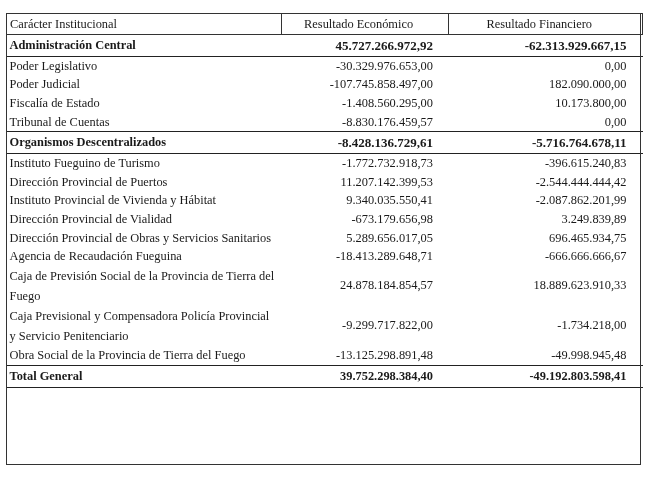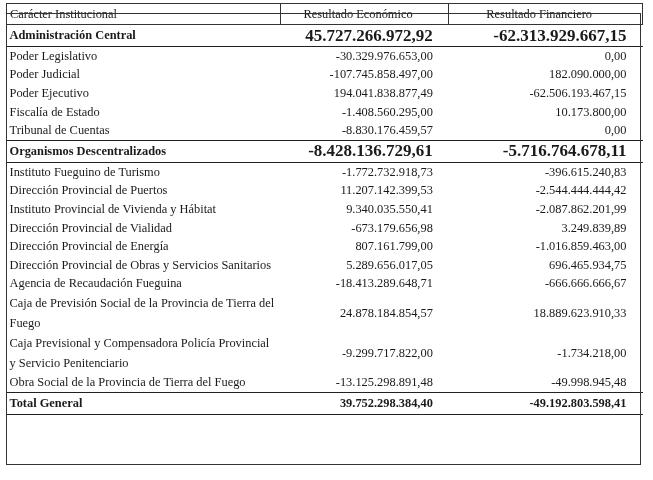--- a/index.html
+++ b/index.html
@@ -1,28 +1,28 @@
 <!DOCTYPE html>
 <html><head>
 <meta charset="utf-8">
 <style>
   html, body { margin:0; padding:0; background:#ffffff; }
   body { width:653px; height:480px; position:relative; overflow:hidden;
          font-family: "Liberation Serif", "DejaVu Serif", serif; color:#1a1a1a; }
-  table { position:absolute; left:6px; top:3px; width:637px; border-collapse:collapse;
+  table { position:absolute; left:6px; top:13px; width:637px; border-collapse:collapse;
           font-size:12.4px; }
   td { padding:0 3px; height:18.6px; vertical-align:middle; white-space:nowrap; }
   td.num { text-align:right; padding-right:16px; }
   .c1 { width:270px; }
   .c2 { width:160px; }
   .c3 { width:195px; }
   tr.hdr td { border:1px solid #333; height:20px; }
   tr.hdr td.num { text-align:center; }
   tr.grp td { font-weight:bold; border-top:1.5px solid #222; border-bottom:1.5px solid #222; height:21px; }
-  tr.grp td.num { font-size:17px; }
+  tr.grp td.num { font-size:13px; }
   tr.tot td { font-weight:bold; border-top:1.5px solid #222; border-bottom:1.5px solid #222; height:21px; }
   td.wrap { white-space:normal; line-height:20px; }
   tr.tall td { height:34px; }
   .frame { position:absolute; left:6px; top:13px; width:635px; height:452px; border:1.2px solid #333; pointer-events:none; box-sizing:border-box; }
 </style>
 </head>
 <body>
 
 <table>
   <tbody>
@@ -39,25 +39,20 @@
     </tr>
     <tr>
       <td>Poder Legislativo</td>
       <td class="num">-30.329.976.653,00</td>
       <td class="num">0,00</td>
     </tr>
     <tr>
       <td>Poder Judicial</td>
       <td class="num">-107.745.858.497,00</td>
       <td class="num">182.090.000,00</td>
-    </tr>
-    <tr>
-      <td>Poder Ejecutivo</td>
-      <td class="num">194.041.838.877,49</td>
-      <td class="num">-62.506.193.467,15</td>
     </tr>
     <tr>
       <td>Fiscalía de Estado</td>
       <td class="num">-1.408.560.295,00</td>
       <td class="num">10.173.800,00</td>
     </tr>
     <tr>
       <td>Tribunal de Cuentas</td>
       <td class="num">-8.830.176.459,57</td>
       <td class="num">0,00</td>
@@ -82,25 +77,20 @@
       <td>Instituto Provincial de Vivienda y Hábitat</td>
       <td class="num">9.340.035.550,41</td>
       <td class="num">-2.087.862.201,99</td>
     </tr>
     <tr>
       <td>Dirección Provincial de Vialidad</td>
       <td class="num">-673.179.656,98</td>
       <td class="num">3.249.839,89</td>
     </tr>
     <tr>
-      <td>Dirección Provincial de Energía</td>
-      <td class="num">807.161.799,00</td>
-      <td class="num">-1.016.859.463,00</td>
-    </tr>
-    <tr>
       <td>Dirección Provincial de Obras y Servicios Sanitarios</td>
       <td class="num">5.289.656.017,05</td>
       <td class="num">696.465.934,75</td>
     </tr>
     <tr>
       <td>Agencia de Recaudación Fueguina</td>
       <td class="num">-18.413.289.648,71</td>
       <td class="num">-666.666.666,67</td>
     </tr>
 

